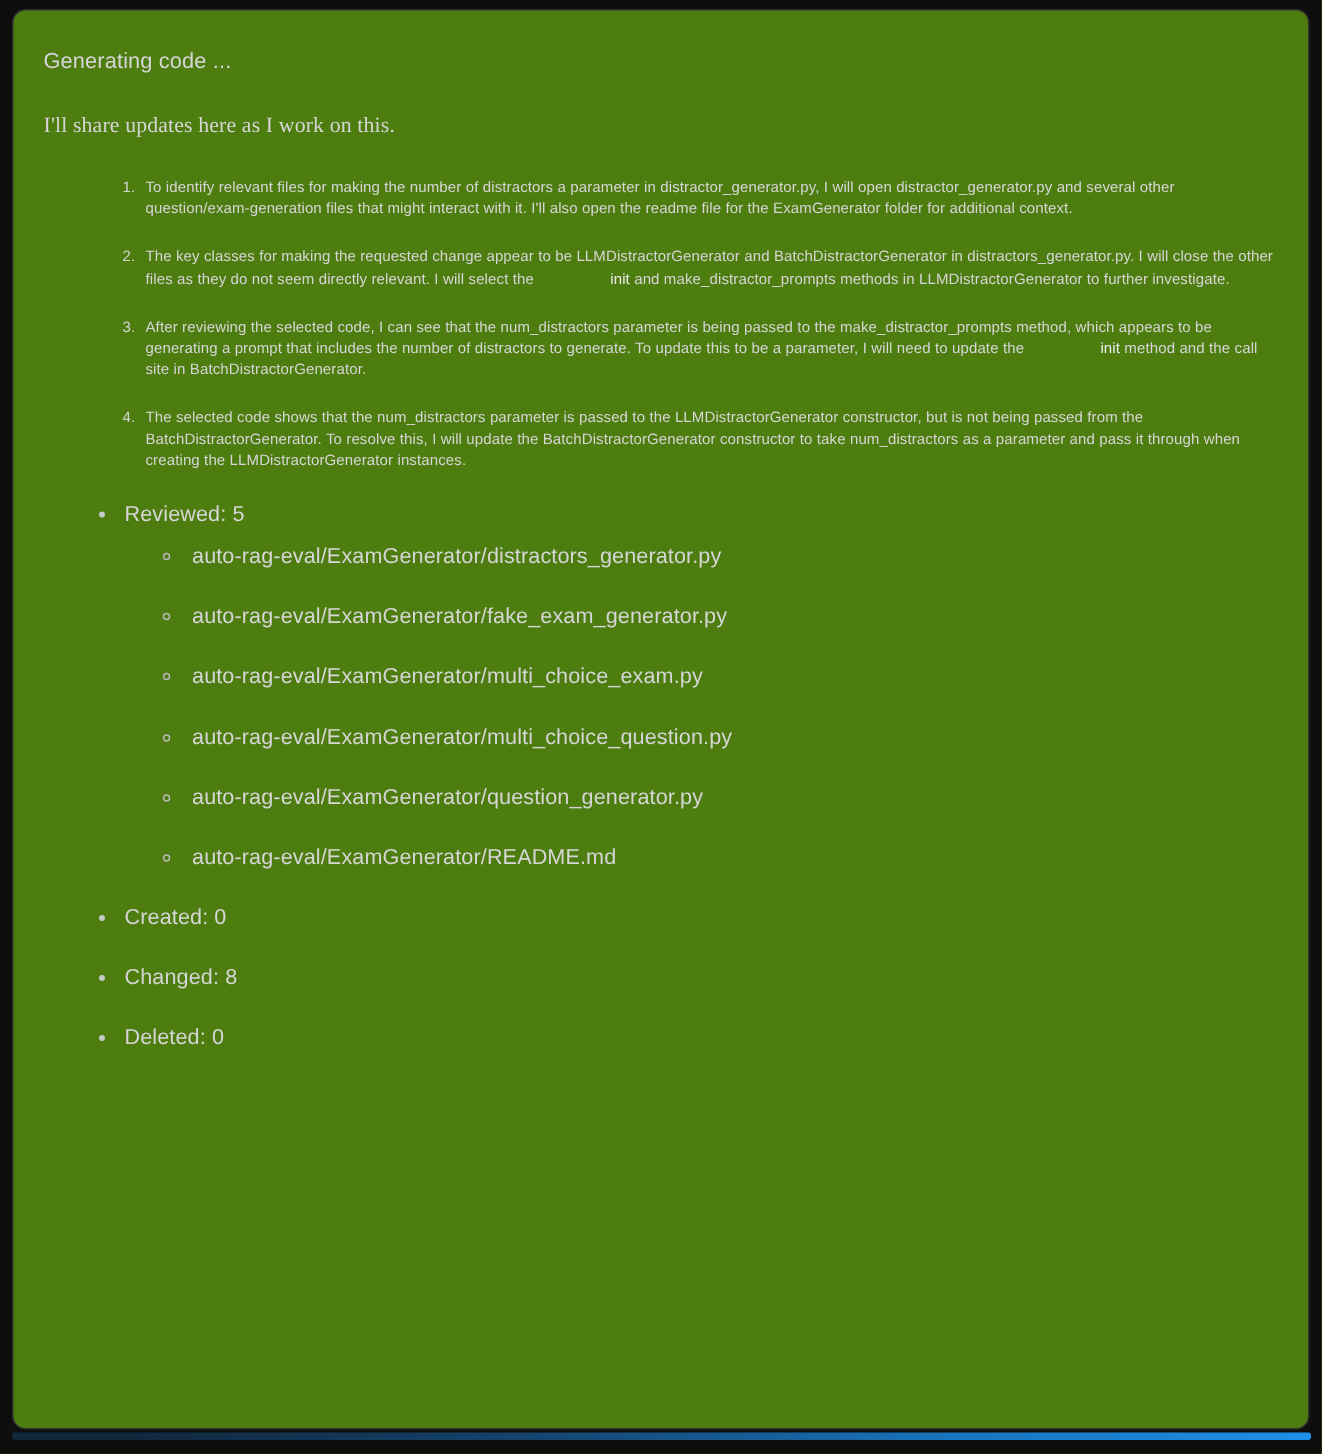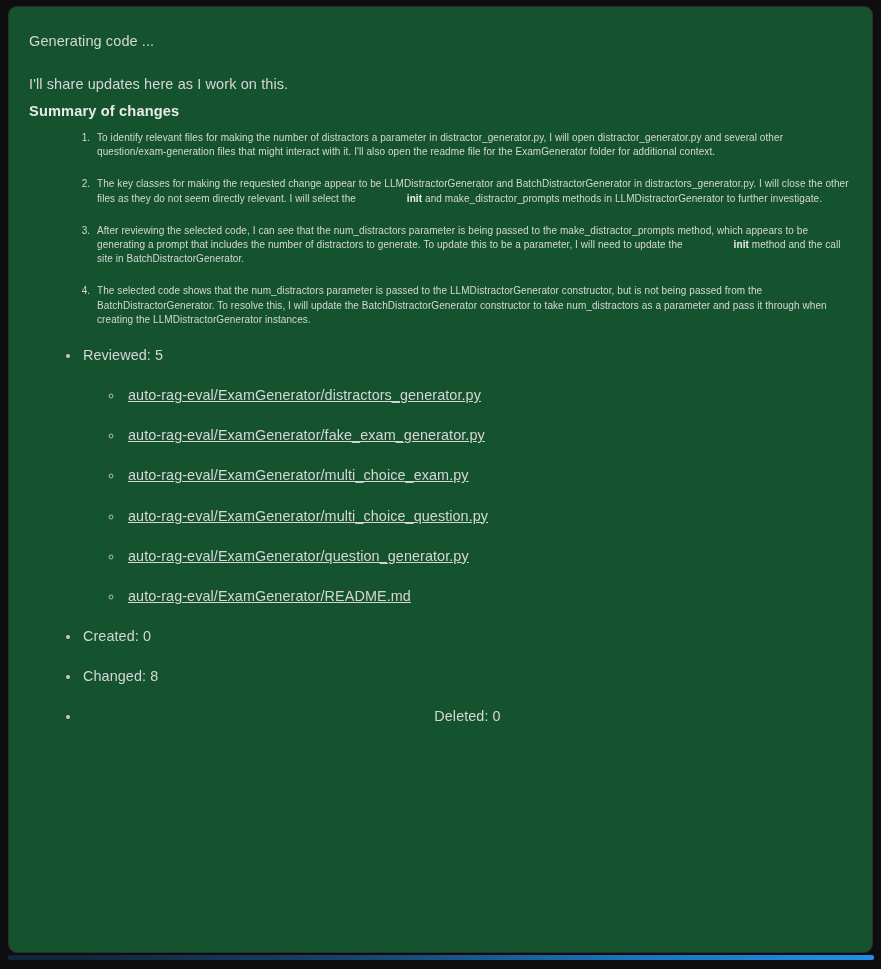--- a/index.html
+++ b/index.html
@@ -33,21 +33,21 @@
   }
 
   
   .line {
     color: #d6d6d6;
     font-size: 14.5px;
     line-height: 1.45;
     margin: 0 0 22px 0;
     letter-spacing: 0.1px;
   }
-  .line.tight { margin-bottom: 8px; }
+  .line.tight { margin-bottom: 24px; font-family: Liberation Serif, serif; }
 
   h3.section-head {
     color: #eaeaea;
     font-size: 14.6px;
     font-weight: bold;
     margin: 0 0 12px 0;
     letter-spacing: 0.15px;
   }
 
   .subtitle-italic {
@@ -69,44 +69,43 @@
     font-size: 10px;
     line-height: 1.42;
     margin-bottom: 18px;
     padding-left: 4px;
     letter-spacing: 0.08px;
     margin-left: 16px;
   }
   ol.steps > li:last-child { margin-bottom: 0; }
   ol.steps > li::marker { color: #d6d6d6; }
 
-  b.kw { font-weight: bold; color: #eeeeee; padding-left: 48px; }
+  b.kw { font-weight: normal; color: #eeeeee; padding-left: 48px; }
 
   
   ul.files {
     margin: 0;
     padding-left: 52px;
     list-style-type: disc;
   }
   ul.files > li {
     color: #d6d6d6;
     font-size: 14.4px;
     line-height: 1.4;
     margin-bottom: 20px;
     padding-left: 2px;
     letter-spacing: 0.08px;
   }
   ul.files > li::marker { color: #c9c9c9; font-size: 13px; }
-  ul.files > li:last-child { margin-bottom: 0; text-align: center; }
+  ul.files > li:last-child { margin-bottom: 0; }
 
   ul.subfiles {
-    margin: 20px 0 0 0;
+    margin: 8px 0 0 0;
     padding-left: 41px;
     list-style-type: circle;
-    text-decoration: underline;
   }
   ul.subfiles > li {
     color: #d6d6d6;
     font-size: 14.4px;
     line-height: 1.4;
     margin-bottom: 20px;
     padding-left: 4px;
     letter-spacing: 0.08px;
   }
   ul.subfiles > li::marker { color: #b9b9b9; font-size: 13px; }
@@ -118,28 +117,27 @@
     left: 8px;
     top: 955px;
     width: 866px;
     height: 5px;
     border-radius: 2px;
   }
 </style>
 </head>
 <body style="background: rgb(14, 14, 15);">
 
-<div id="panel" style="background: #14532d; border-color: rgb(46, 46, 48);">
+<div id="panel" style="background: #4d7c0f; border-color: rgb(46, 46, 48);">
   <div id="panel-inner">
 
     <p class="line">Generating code ...</p>
 
     <p class="line tight">I'll share updates here as I work on this.</p>
 
-    <h3 class="section-head">Summary of changes</h3>
 
     <ol class="steps">
       <li>
         <span>To identify relevant files for making the number of distractors a parameter in distractor_generator.py, I will open distractor_generator.py and several other question/exam-generation files that might interact with it. I'll also open the readme file for the ExamGenerator folder for additional context.</span><b class="kw"></b><span></span>
       </li>
       <li>
         <span>The key classes for making the requested change appear to be LLMDistractorGenerator and BatchDistractorGenerator in distractors_generator.py. I will close the other files as they do not seem directly relevant. I will select the </span><b class="kw">init</b><span> and make_distractor_prompts methods in LLMDistractorGenerator to further investigate.</span>
       </li>
       <li>
         <span>After reviewing the selected code, I can see that the num_distractors parameter is being passed to the make_distractor_prompts method, which appears to be generating a prompt that includes the number of distractors to generate. To update this to be a parameter, I will need to update the </span><b class="kw">init</b><span> method and the call site in BatchDistractorGenerator.</span>

